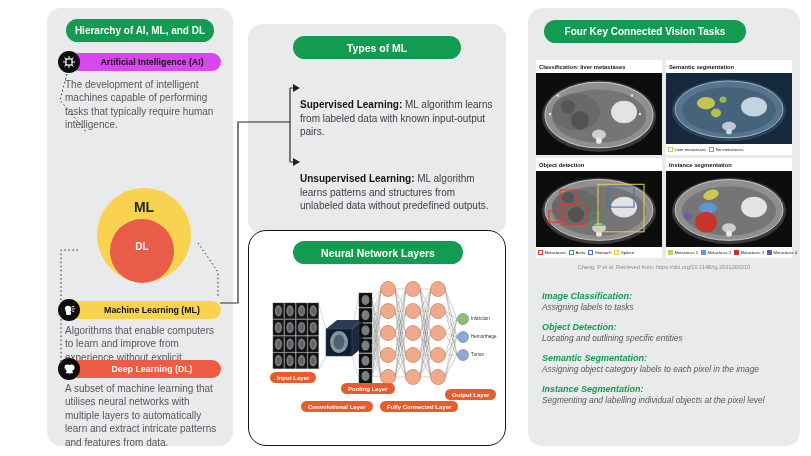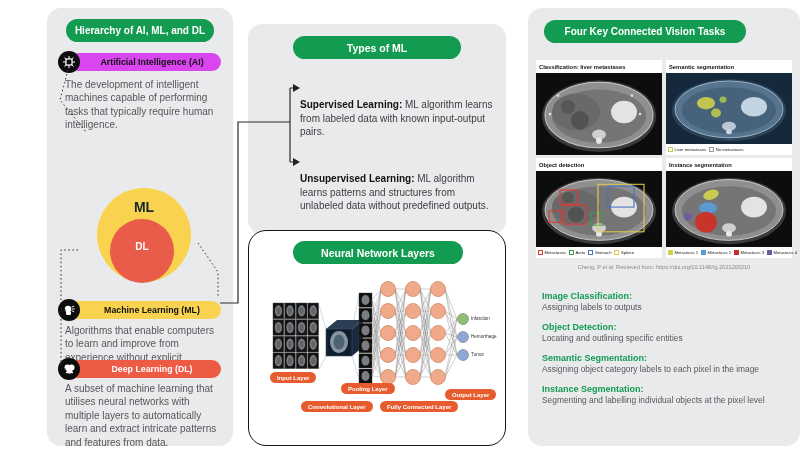--- a/index.html
+++ b/index.html
@@ -70,21 +70,21 @@
   #cv-card-2 { left:8px;   top:150px; }
   #cv-card-3 { left:138px; top:150px; }
   .cv-caption { height:13px; background:#fff; color:#141414; font-size:5.8px; font-weight:bold;
     display:flex; align-items:center; padding-left:3px; }
   .cv-img { display:block; }
   .cv-legend { height:11px; background:#fff; display:flex; align-items:center; gap:3px; padding:0 2px; }
   .legend-item { display:flex; align-items:center; gap:1.5px; font-size:4.2px; color:#222; white-space:nowrap; }
   .swatch { width:5px; height:5px; border:1.1px solid transparent; flex:none; }
   .citation { position:absolute; left:0; top:256px; width:100%; text-align:center; font-size:5.6px; color:#8a8b8d; }
   .definitions { position:absolute; left:14px; top:283px; width:242px; }
-  .def-block { margin-bottom:9px; }
+  .def-block { margin-bottom:9px;font-style:italic; }
   .def-term { display:block; color:#129b51; font-weight:bold; font-size:9px; margin-bottom:1px; }
   .def-desc { display:block; color:#56575a; font-size:8.4px; line-height:1.3; }
 
   #connectors { position:absolute; left:0; top:0; width:811px; height:456px; pointer-events:none; z-index:6; }
 </style>
 </head>
 <body>
 
 <div class="canvas">
 
@@ -461,21 +461,21 @@
             <span>Metastasis 4</span>
           </span>
       </div>
     </div>
 
     <div class="citation">Cheng, P et al. Retrieved from: https://doi.org/10.1148/rg.2021200210</div>
 
     <div class="definitions">
       <div class="def-block">
         <span class="def-term">Image Classification:</span>
-        <span class="def-desc">Assigning labels to outputs</span>
+        <span class="def-desc">Assigning labels to tasks</span>
       </div>
       <div class="def-block">
         <span class="def-term">Object Detection:</span>
         <span class="def-desc">Locating and outlining specific entities</span>
       </div>
       <div class="def-block">
         <span class="def-term">Semantic Segmentation:</span>
         <span class="def-desc">Assigning object category labels to each pixel in the image</span>
       </div>
       <div class="def-block">

